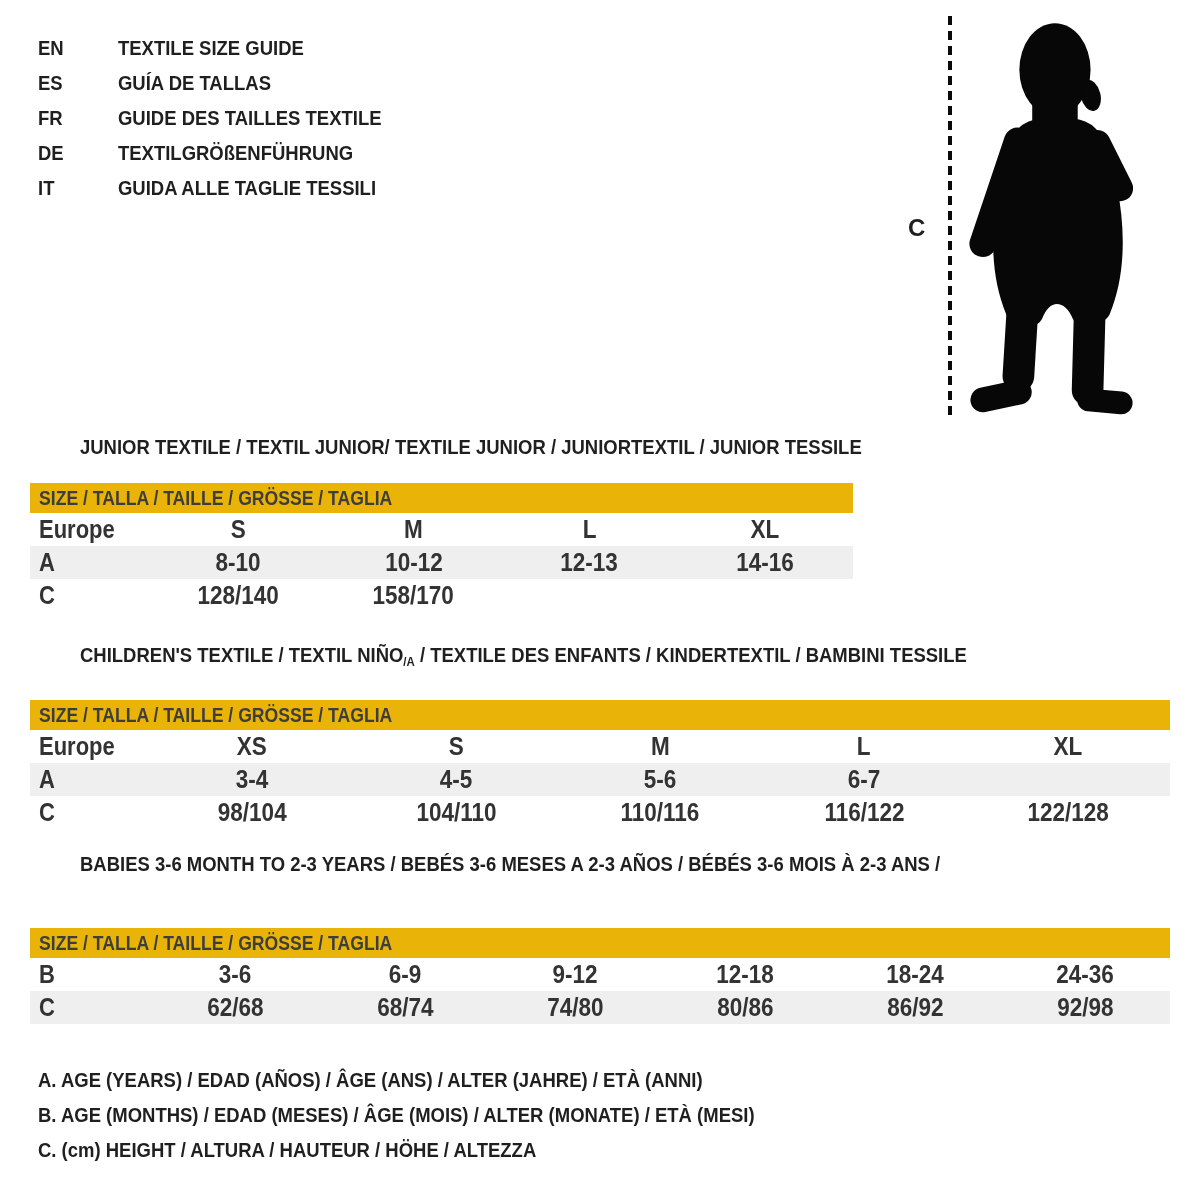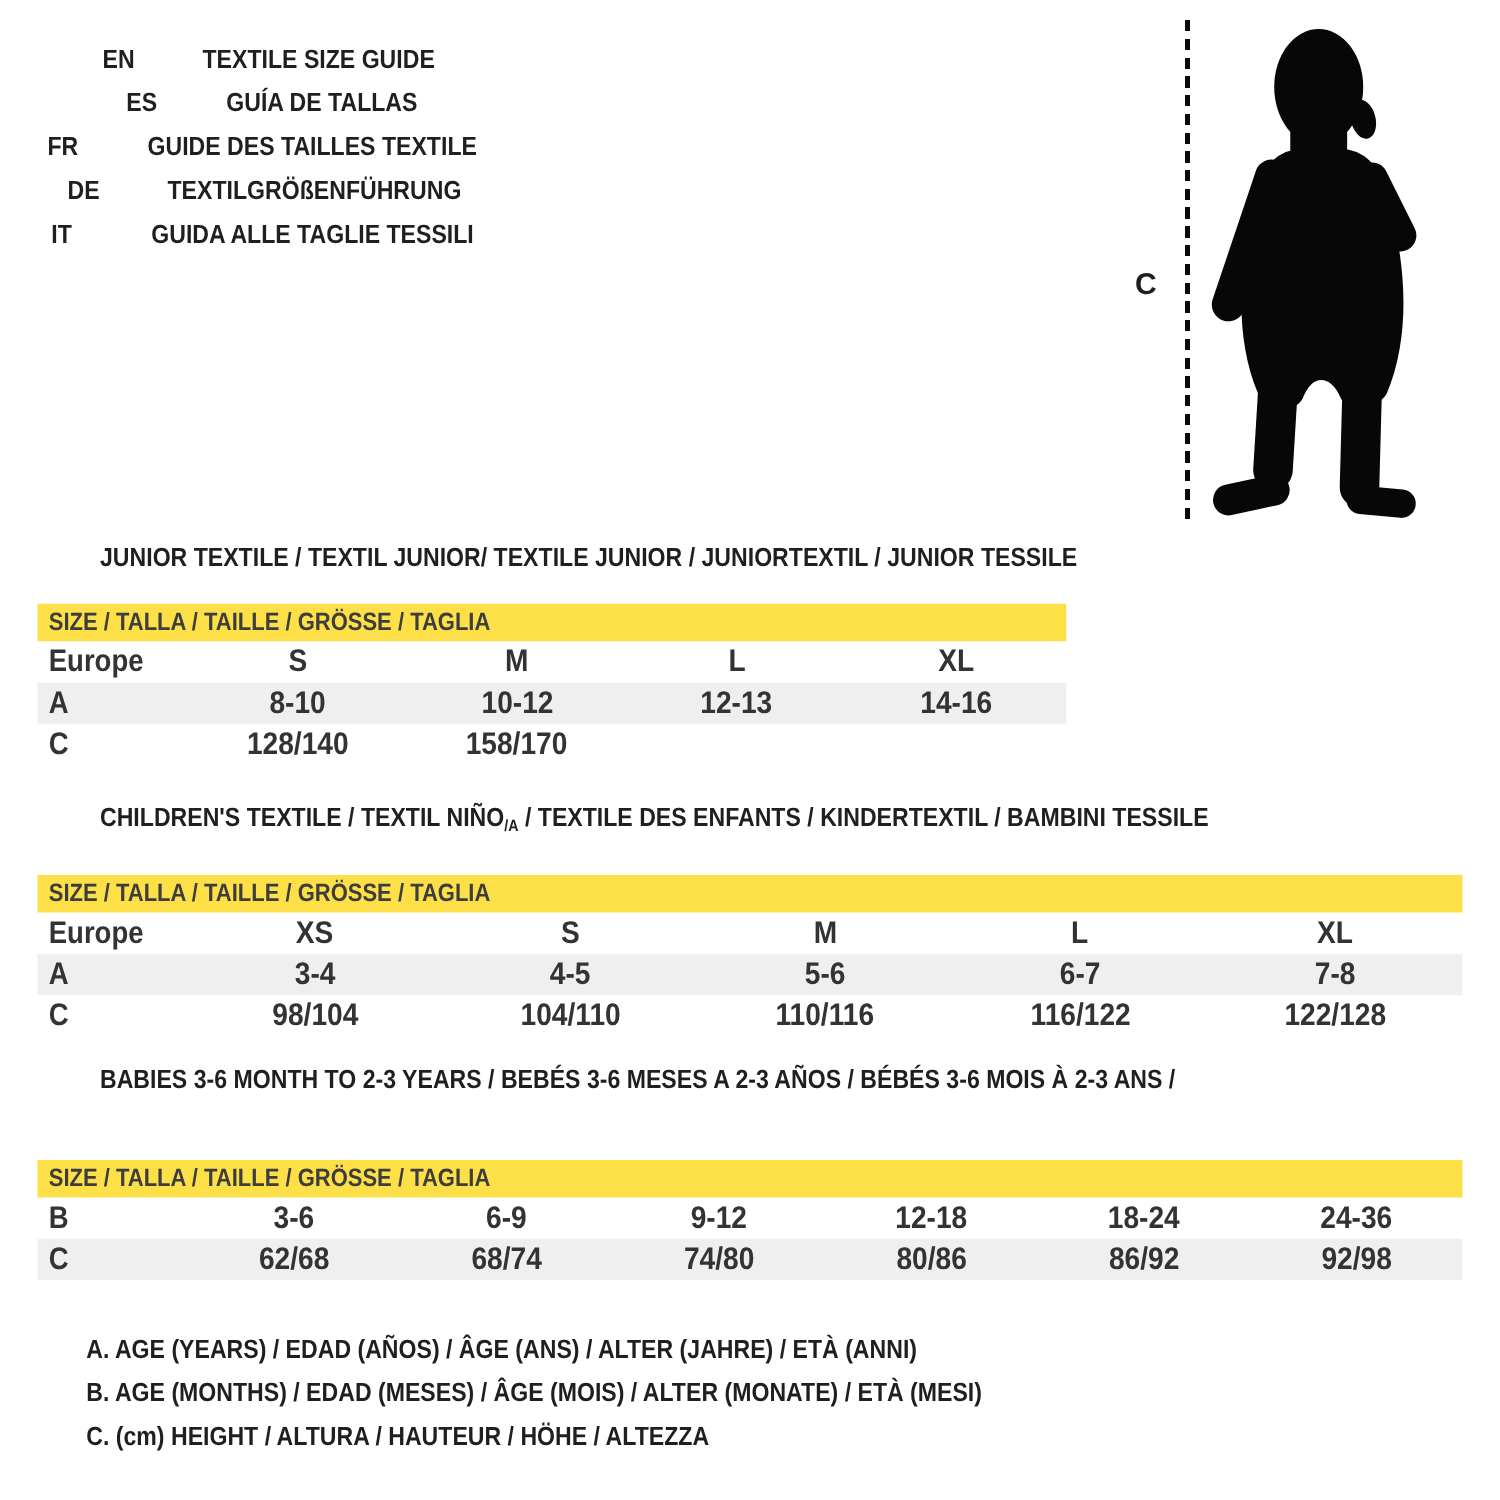--- a/index.html
+++ b/index.html
@@ -9,52 +9,52 @@
     font-family:"Liberation Sans", sans-serif;
     overflow:hidden;
   }
   .abs { position:absolute; }
   
   .cx  { display:inline-block; transform:scaleX(0.88); transform-origin:0 50%; white-space:nowrap; }
   .cxc { display:inline-block; transform:scaleX(0.90); transform-origin:50% 50%; white-space:nowrap; }
 
   
   .lang { left:38px; top:30px; }
-  .lang-row { display:flex; height:35px; line-height:35px; font-size:21px; font-weight:700;justify-content:center; }
+  .lang-row { display:flex; height:35px; line-height:35px; font-size:21px; font-weight:700; }
   .lang-code { width:80px; }
 
   
   .fig-line {
     left:948px; top:16px; width:4px; height:400px;
     background:repeating-linear-gradient(to bottom,#0a0a0a 0 9px,transparent 9px 15px);
   }
   .fig-c { left:908px; top:214px; font-size:24px; font-weight:700; }
 
   
   .sec-title { font-size:21px; font-weight:700; line-height:26px;margin-left:44px; }
   .sec-title .sub { font-size:13px; vertical-align:-4px; font-weight:700; }
   .babies-title { line-height:33px; }
 
   
   .size-table { position:absolute; }
   .size-bar {
-    height:30px; line-height:30px; background:#fde047; color:#3d3d3d;
+    height:30px; line-height:30px; background:#eab308; color:#3d3d3d;
     padding-left:9px; font-size:20px; font-weight:700;
   }
   .trow { display:grid; height:33px; line-height:33px; font-size:25px; font-weight:700; color:#333333; }
   .cols4 { grid-template-columns:120px repeat(4,1fr); }
   .cols5 { grid-template-columns:120px repeat(5,1fr); }
   .cols6 { grid-template-columns:120px repeat(6,1fr); }
   .tlabel { text-align:left; padding-left:9px; }
   .tcell  { text-align:center; }
   .alt    { background:#efefef; }
 
   
   .legend { left:38px; top:1062px; font-size:21px; font-weight:700; }
-  .legend-line { height:35px; line-height:35px;margin-left:31px; }
+  .legend-line { height:35px; line-height:35px; }
 </style>
 </head>
 <body>
 
 <div class="abs lang">
   <div class="lang-row">
     <span class="lang-code"><span class="cx">EN</span></span>
     <span><span class="cx">TEXTILE SIZE GUIDE</span></span>
   </div>
   <div class="lang-row">
@@ -134,21 +134,20 @@
     <span class="tcell"><span class="cxc">M</span></span>
     <span class="tcell"><span class="cxc">L</span></span>
     <span class="tcell"><span class="cxc">XL</span></span>
   </div>
   <div class="trow cols5 alt">
     <span class="tlabel"><span class="cx">A</span></span>
     <span class="tcell"><span class="cxc">3-4</span></span>
     <span class="tcell"><span class="cxc">4-5</span></span>
     <span class="tcell"><span class="cxc">5-6</span></span>
     <span class="tcell"><span class="cxc">6-7</span></span>
-    <span class="tcell"><span class="cxc">7-8</span></span>
   </div>
   <div class="trow cols5">
     <span class="tlabel"><span class="cx">C</span></span>
     <span class="tcell"><span class="cxc">98/104</span></span>
     <span class="tcell"><span class="cxc">104/110</span></span>
     <span class="tcell"><span class="cxc">110/116</span></span>
     <span class="tcell"><span class="cxc">116/122</span></span>
     <span class="tcell"><span class="cxc">122/128</span></span>
   </div>
 </div>

